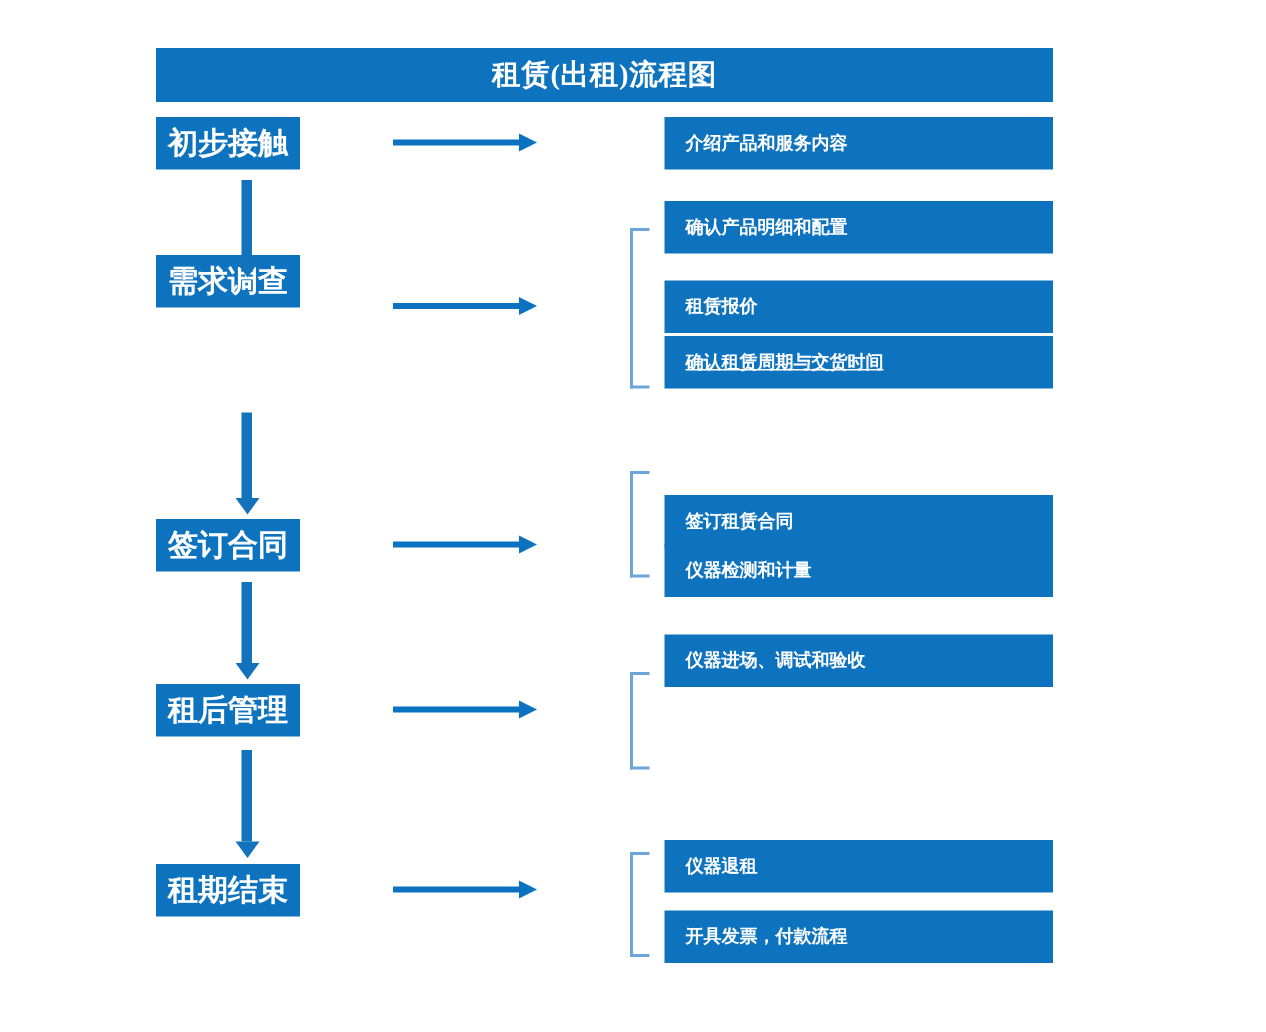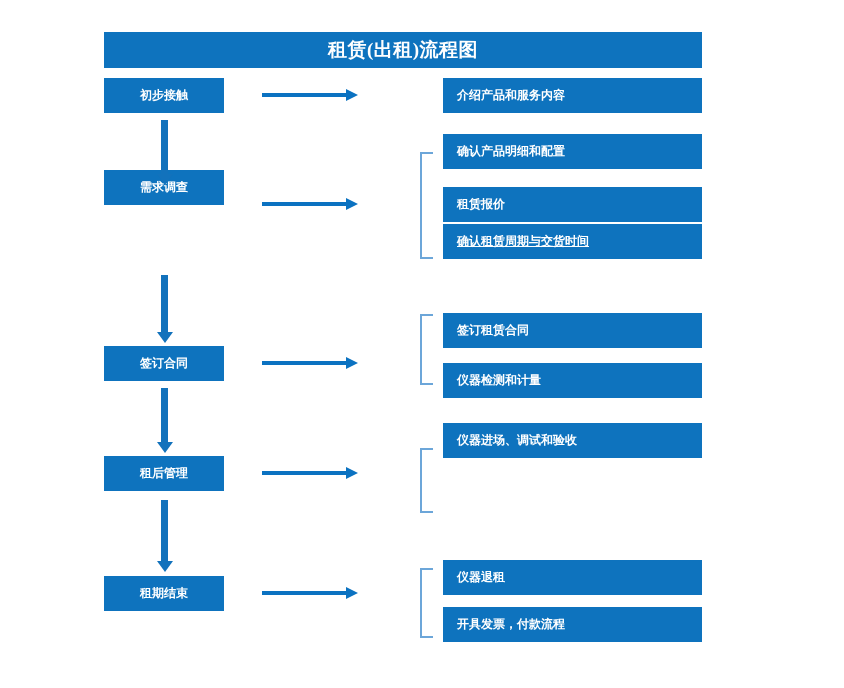--- a/index.html
+++ b/index.html
@@ -43,23 +43,23 @@
     background: #0E73BE;
     color: #ffffff;
     font-weight: bold;
     display: flex;
     align-items: center;
     box-sizing: border-box;
     white-space: nowrap;
   }
   .node.left {
     left: 104px;
-    width: 120px;
+    width: 96px;
     height: 35px;
-    font-size: 12px;
+    font-size: 20px;
     justify-content: center;
   }
   .node.right {
     left: 443px;
     width: 259px;
     height: 35px;
     font-size: 12px;
     justify-content: flex-start;
     padding-left: 14px;
   }
@@ -174,19 +174,19 @@
 
   <div class="bracket" style="top:152px; height:107px;"></div>
   <div class="bracket" style="top:314px; height:71px;"></div>
   <div class="bracket" style="top:448px; height:65px;"></div>
   <div class="bracket" style="top:568px; height:70px;"></div>
 
   <div class="node right" style="top:78px;">介绍产品和服务内容</div>
   <div class="node right" style="top:134px;">确认产品明细和配置</div>
   <div class="node right" style="top:187px;">租赁报价</div>
   <div class="node right" style="top:224px;text-decoration:underline;">确认租赁周期与交货时间</div>
-  <div class="node right" style="top:313px;">签订租赁合同</div>
+  <div class="node right" style="top:330px;">签订租赁合同</div>
   <div class="node right" style="top:363px;">仪器检测和计量</div>
   <div class="node right" style="top:423px;">仪器进场、调试和验收</div>
   <div class="node right" style="top:560px;">仪器退租</div>
   <div class="node right" style="top:607px;">开具发票，付款流程</div>
 
 </div>
 
 </body></html>

